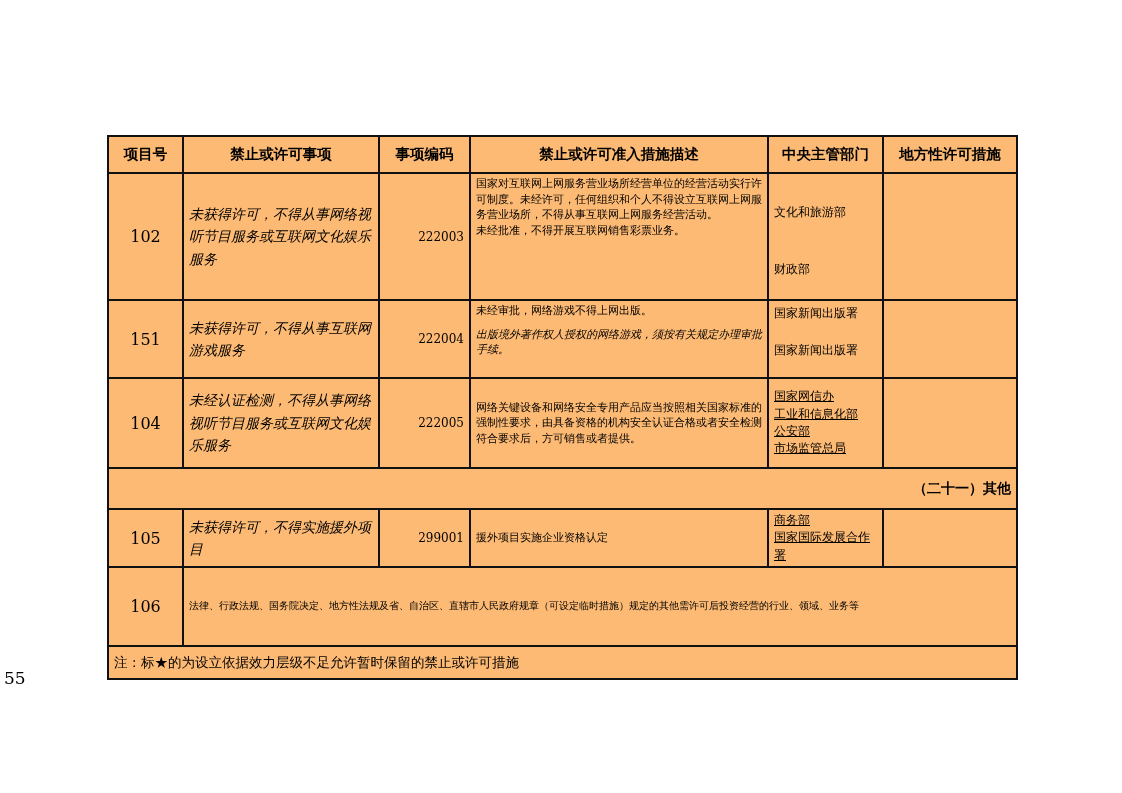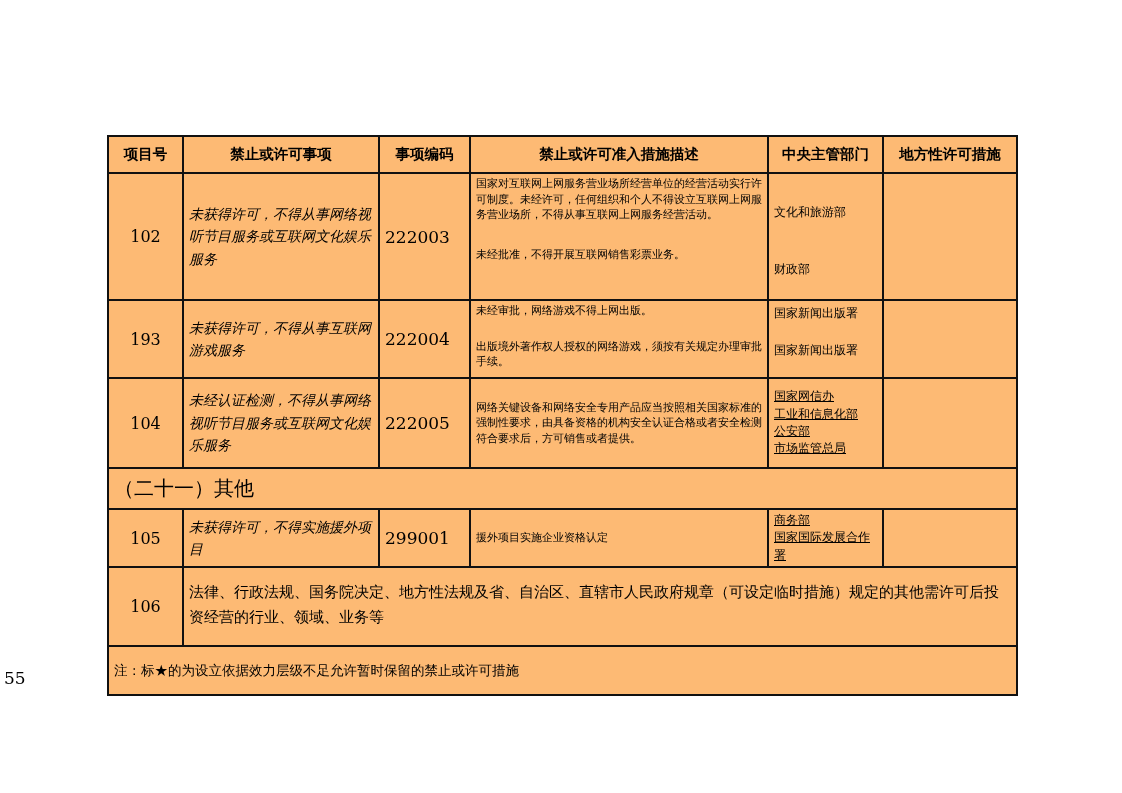--- a/index.html
+++ b/index.html
@@ -47,61 +47,61 @@
   }
   td.item-cell {
     font-size: 14px;
     line-height: 1.6;
     vertical-align: middle;
     padding-left: 8px;
     padding-right: 3px;
     font-style: italic;
   }
   td.code-cell {
-    text-align: left;
-    vertical-align: middle;
-    font-size: 17px;
+    text-align: right;
+    vertical-align: middle;
+    font-size: 12px;
   }
   td.desc-cell {
     font-size: 11px;
     line-height: 1.42;
     vertical-align: top;
     padding: 5px 6px;
   }
   td.desc-mid { vertical-align: middle; }
   td.dept-cell {
     font-size: 12px;
     line-height: 1.45;
     vertical-align: top;
     padding: 4px 3px 4px 4px;
     margin-left: 46px;
   }
   td.dept-mid { vertical-align: middle; text-decoration: underline; }
   td.local-cell { }
   .para { margin: 0; }
-  .gap-16 { margin-top: 24px; }
-  .gap-12 { margin-top: 20px; }
+  .gap-16 { margin-top: 0; }
+  .gap-12 { margin-top: 8px; font-style: italic; }
   .dept-line { margin: 0; }
   .r102-d1 { margin-top: 28px; }
   .r102-d2 { margin-top: 40px; }
   .r103-d1 { margin-top: 2px; }
   .r103-d2 { margin-top: 20px; }
   td.section-cell {
-    font-weight: normal;
-    font-size: 20px;
+    font-weight: bold;
+    font-size: 14px;
     vertical-align: middle;
     padding-left: 6px;
     font-family: "DejaVu Sans", "Liberation Sans", sans-serif;
+    text-align: right;
   }
   td.span-cell {
-    font-size: 15px;
+    font-size: 10px;
     line-height: 1.65;
     vertical-align: middle;
     padding: 4px 8px;
-    font-family: Liberation Mono, monospace;
   }
   td.note-cell {
     font-size: 13.5px;
     vertical-align: middle;
     padding: 4px 6px;
   }
   .page-number {
     position: absolute;
     top: 668px;
     left: 4px;
@@ -145,21 +145,21 @@
           <p class="para gap-16">未经批准，不得开展互联网销售彩票业务。</p>
         </td>
         <td class="dept-cell">
           <p class="dept-line r102-d1">文化和旅游部</p>
           <p class="dept-line r102-d2">财政部</p>
         </td>
         <td class="local-cell"></td>
       </tr>
 
       <tr style="height:78px">
-        <td class="num-cell">193</td>
+        <td class="num-cell">151</td>
         <td class="item-cell">未获得许可，不得从事互联网游戏服务</td>
         <td class="code-cell">222004</td>
         <td class="desc-cell">
           <p class="para">未经审批，网络游戏不得上网出版。</p>
           <p class="para gap-12">出版境外著作权人授权的网络游戏，须按有关规定办理审批手续。</p>
         </td>
         <td class="dept-cell">
           <p class="dept-line r103-d1">国家新闻出版署</p>
           <p class="dept-line r103-d2">国家新闻出版署</p>
         </td>
@@ -198,21 +198,21 @@
           <p class="dept-line">国家国际发展合作署</p>
         </td>
         <td class="local-cell"></td>
       </tr>
 
       <tr style="height:79px">
         <td class="num-cell">106</td>
         <td class="span-cell" colspan="5">法律、行政法规、国务院决定、地方性法规及省、自治区、直辖市人民政府规章（可设定临时措施）规定的其他需许可后投资经营的行业、领域、业务等</td>
       </tr>
 
-      <tr style="height:49px">
+      <tr style="height:33px">
         <td class="note-cell" colspan="6">注：标★的为设立依据效力层级不足允许暂时保留的禁止或许可措施</td>
       </tr>
 
     </tbody>
       </table>
   </div>
 
   <div class="page-number">55</div>
 
 </div>

